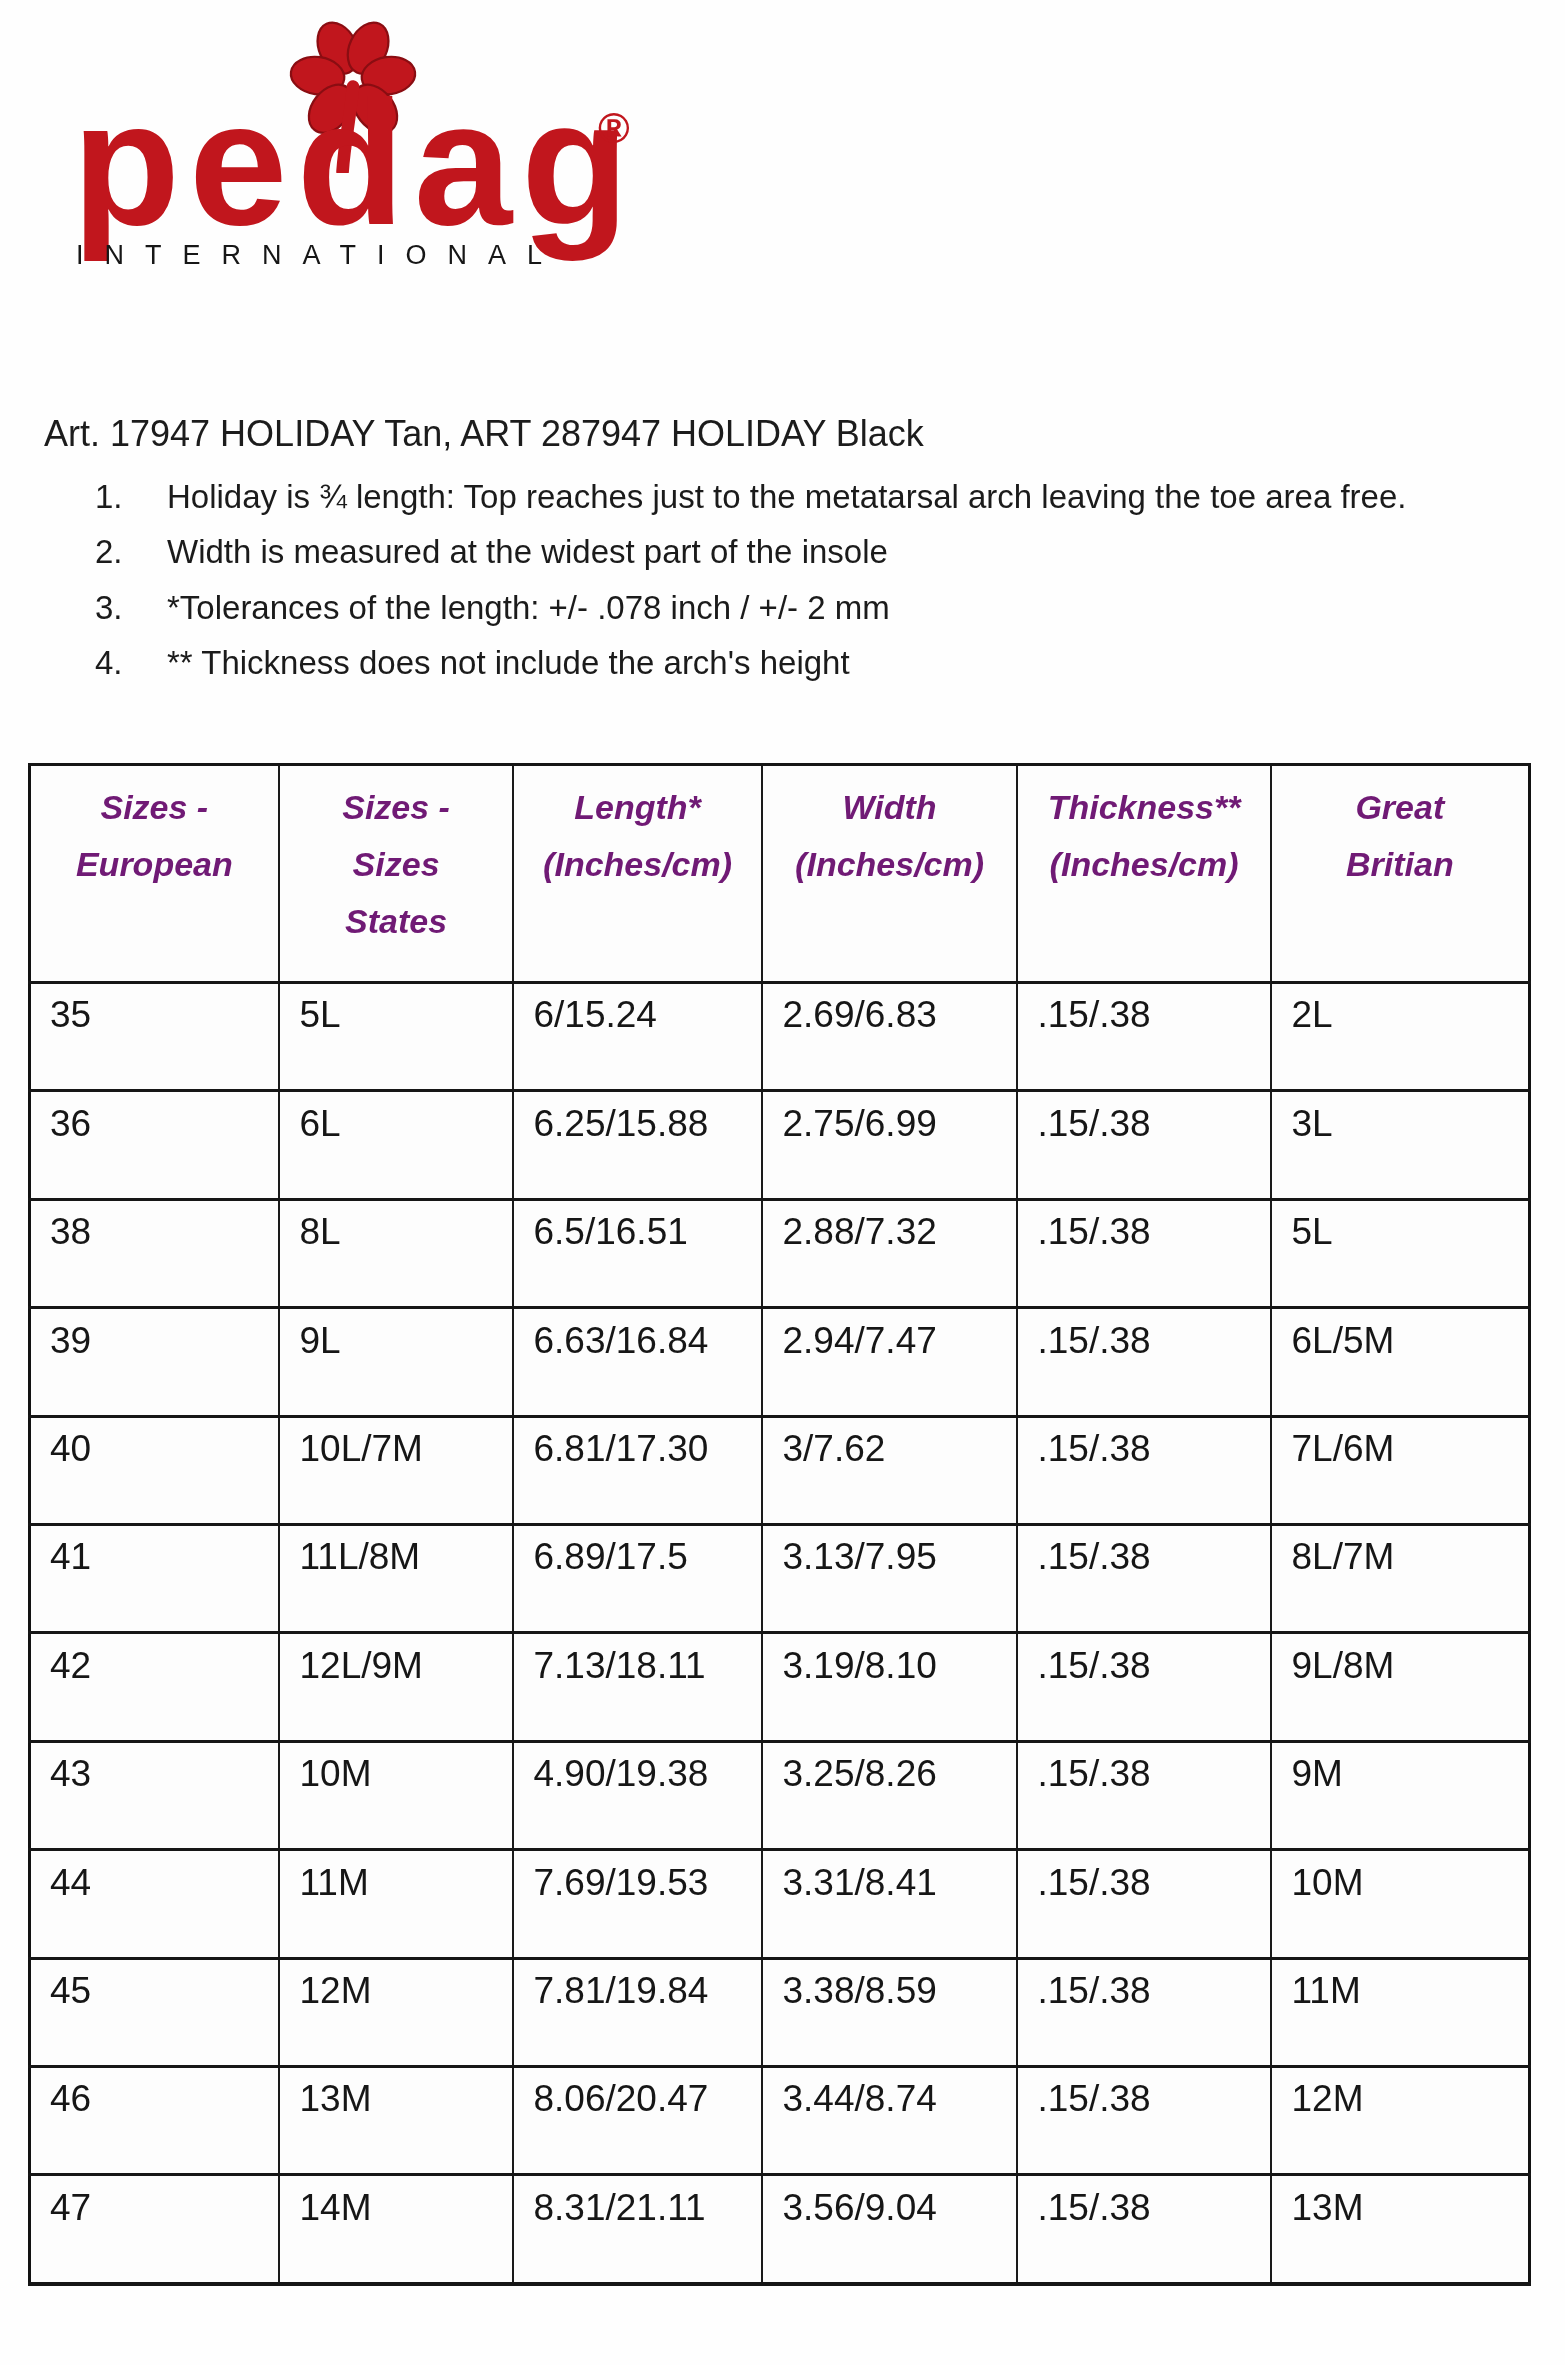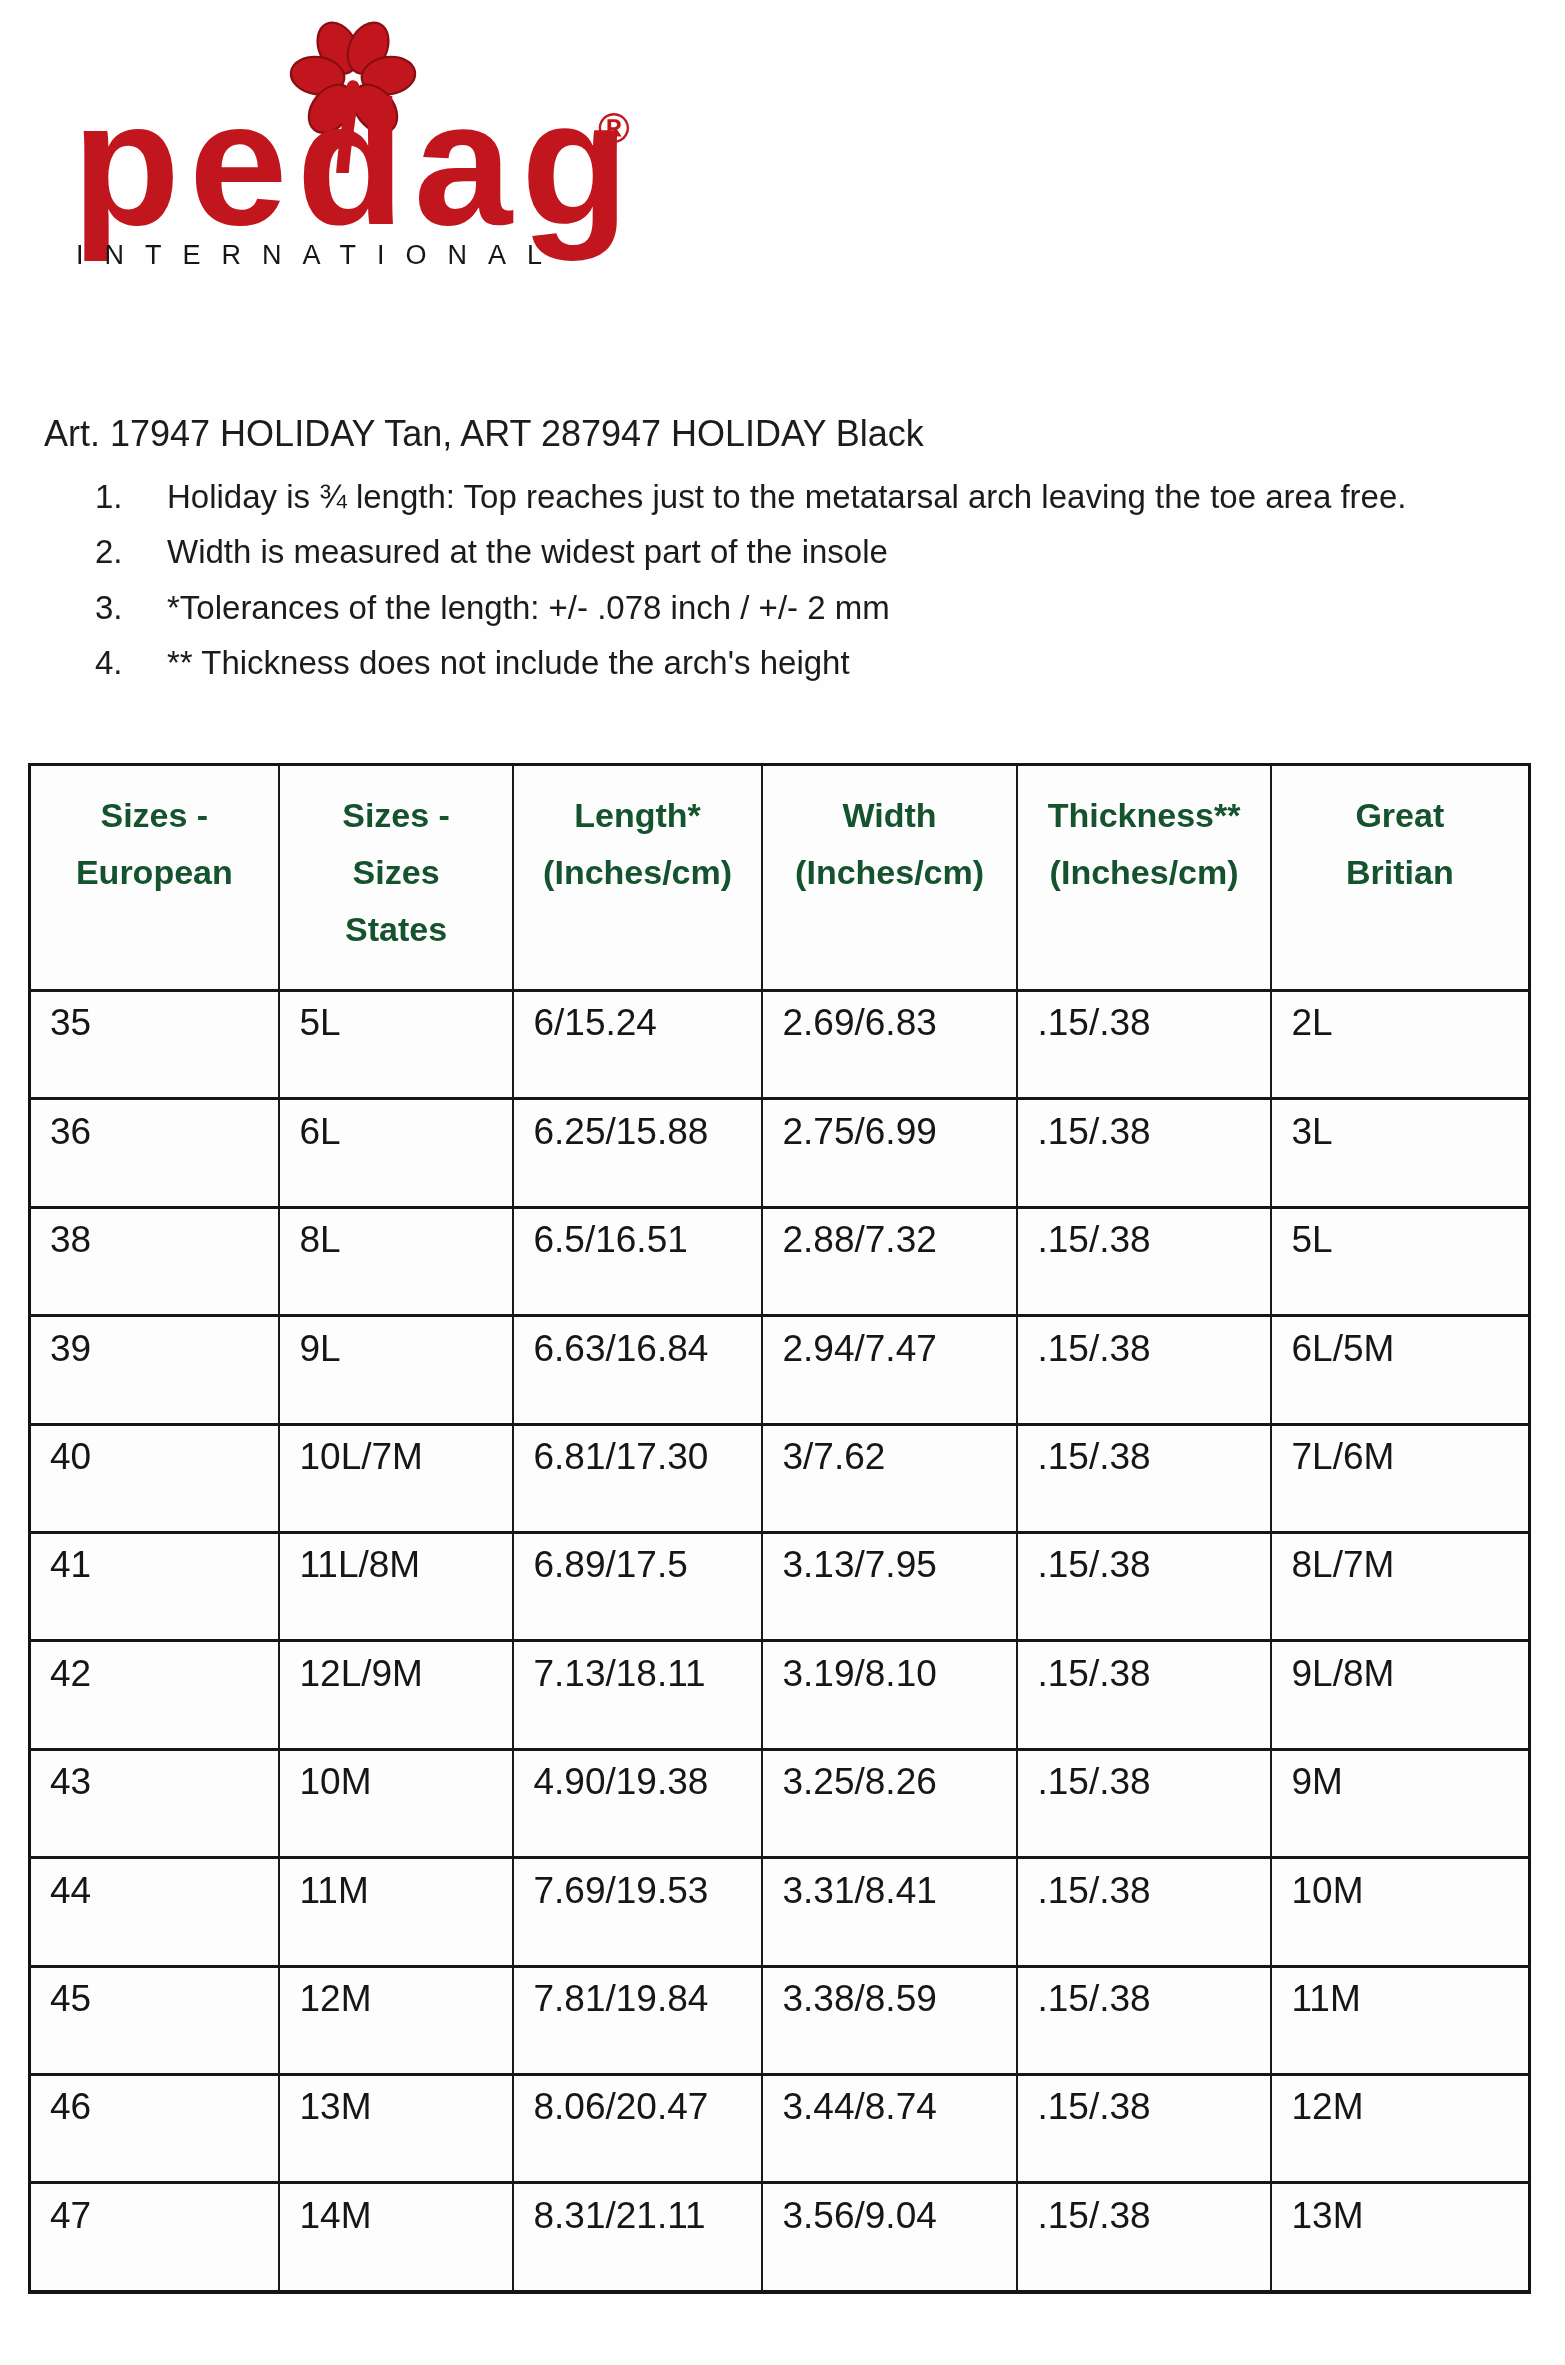--- a/index.html
+++ b/index.html
@@ -51,22 +51,22 @@
     width:1501px;table-layout:fixed;border-collapse:collapse;
     background:#fdfdfd;
   }
   table.size-chart th,
   table.size-chart td{
     border-left:2.2px solid #1a1a1a;border-right:2.2px solid #1a1a1a;
     border-top:3px solid #161616;border-bottom:3px solid #161616;
   }
   table.size-chart{border:3px solid #121212;border-top-width:3.7px;}
   table.size-chart thead th{
-    height:201px;vertical-align:top;padding-top:21px;
-    font-size:34px;font-weight:bold;text-align:center;color:#14532d;
+    height:201px;vertical-align:top;padding-top:13px;
+    font-size:34px;font-weight:bold;text-align:center;color:#701a75;font-style:italic;
   }
   table.size-chart thead th .hline{display:block;line-height:57px;}
   table.size-chart tbody td{
     height:95px;vertical-align:top;
     padding:10.4px 0 0 19.4px;
     font-size:37px;line-height:1.15;color:#161616;
     text-align:left;white-space:nowrap;
   }
   table.size-chart tbody tr:last-child td{border-bottom-width:4.5px;}
 </style>

